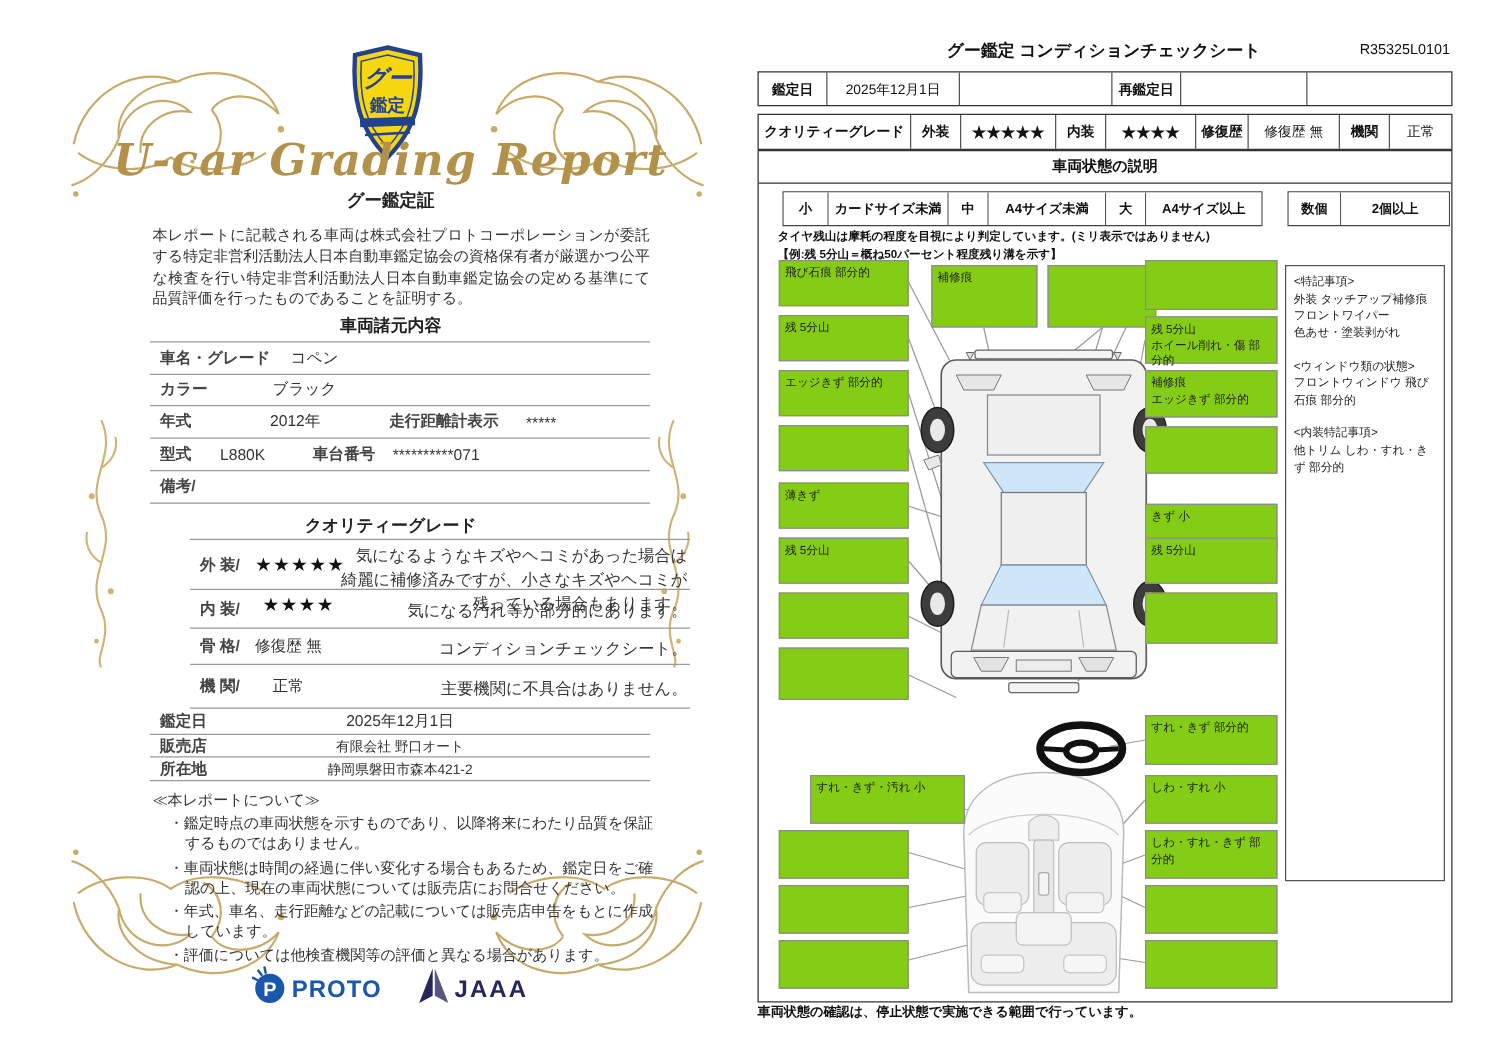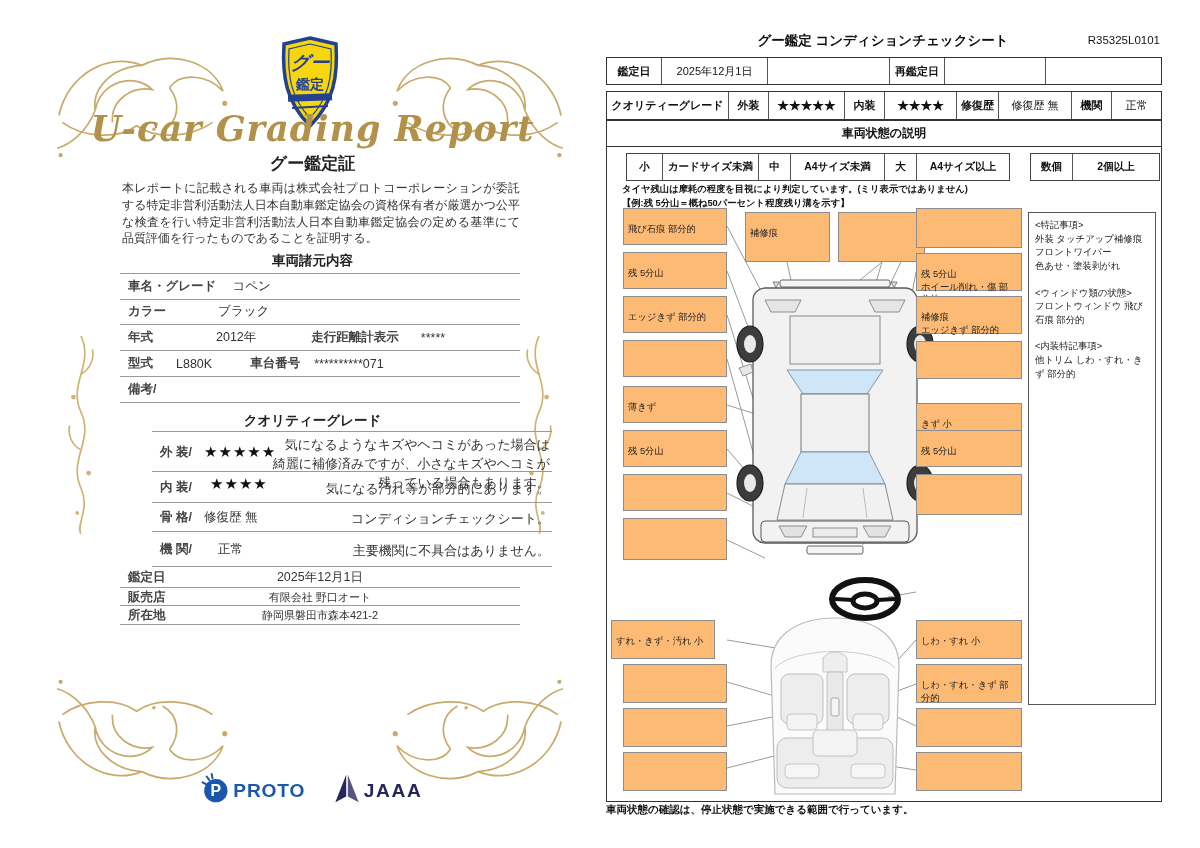--- a/index.html
+++ b/index.html
@@ -3,21 +3,21 @@
 <meta charset="utf-8">
 <style>
   html,body{margin:0;padding:0;background:#fff;}
   .canvas{position:relative;width:1200px;height:848px;background:#ffffff;overflow:hidden;
           font-family:"Liberation Sans",sans-serif;color:#222;}
   .abs{position:absolute;}
   
   .serif{font-family:"Liberation Serif",serif;}
   .cert-title{font-family:"DejaVu Serif",serif;font-style:italic;font-weight:bold;
               color:#b2914a;font-size:35px;letter-spacing:1px;text-align:center;}
-  .cert-sub{font-size:17px;font-weight:bold;text-align:center;color:#222;}
+  .cert-sub{font-size:14px;font-weight:bold;text-align:center;color:#222;}
   .intro{font-size:12px;line-height:1.4;color:#333;text-align:justify;}
   .secline-title{font-size:13.5px;font-weight:bold;text-align:center;color:#222;}
   .specrow{position:absolute;left:120px;width:400px;height:25px;border-bottom:1px solid #9a9a9a;
            font-size:12.5px;display:flex;align-items:center;color:#333;}
   .specrow .lbl{font-weight:bold;color:#444;}
   .graderow{position:absolute;left:120px;width:400px;border-bottom:1px solid #9a9a9a;
             font-size:12.5px;color:#333;margin-left:32px;}
   .graderow .lbl{font-weight:bold;position:absolute;left:8px;color:#444;}
   .gdesc{position:absolute;left:120px;font-size:13px;line-height:1.45;color:#333;width:278px;text-align:right;}
   .stars{font-size:15px;color:#111;letter-spacing:1px;}
@@ -35,22 +35,22 @@
   .trow .c:last-child{border-right:none;}
   .trow .c.b{font-weight:bold;}
   .bigbox{position:absolute;border:1.4px solid #333;background:#fff;}
   .bigbox .ttl{border-bottom:1px solid #333;height:25px;display:flex;align-items:center;
                justify-content:center;font-size:12px;font-weight:bold;color:#111;}
   .legend{position:absolute;display:flex;border:1px solid #444;}
   .legend .c{border-right:1px solid #555;display:flex;align-items:center;justify-content:center;
              font-size:10.5px;font-weight:bold;color:#111;box-sizing:border-box;background:#fff;}
   .legend .c:last-child{border-right:none;}
   .tnote{font-size:9.3px;font-weight:bold;color:#111;line-height:1.5;}
-  .box{position:absolute;border:1px solid #8d8d8d;background:#fdba74;font-size:9.3px;color:#222;
-       padding:14px 4px;line-height:1.35;white-space:pre-line;box-sizing:border-box;z-index:3;}
+  .box{position:absolute;border:1px solid #8d8d8d;background:#84cc16;font-size:9.3px;color:#222;
+       padding:3px 4px;line-height:1.35;white-space:pre-line;box-sizing:border-box;z-index:3;}
   .notes{position:absolute;border:1.4px solid #555;background:#fff;font-size:9.4px;color:#222;
          padding:5px 6px;line-height:1.45;box-sizing:border-box;z-index:3;}
   .notes div{min-height:13px;}
   .sheet-foot{font-size:10.5px;font-weight:bold;color:#111;}
   svg{display:block;}
   .orn{position:absolute;opacity:.9;}
 </style>
 </head>
 <body>
 
@@ -167,20 +167,27 @@
   </div>
   <div class="metarow" style="top:587px;height:18px;font-size:11px;">
     <span class="abs" style="left:8px;top:2px;font-weight:bold;color:#444;font-size:12.5px">販売店</span>
     <span class="abs" style="left:0;top:3px;width:400px;text-align:center">有限会社 野口オート</span>
   </div>
   <div class="metarow" style="top:605px;height:19px;font-size:11px;">
     <span class="abs" style="left:8px;top:2px;font-weight:bold;color:#444;font-size:12.5px">所在地</span>
     <span class="abs" style="left:0;top:3px;width:400px;text-align:center">静岡県磐田市森本421-2</span>
   </div>
 
+  <div class="abs about serif" style="left:122px;top:632px;width:402px">
+    <div class="ttl">≪本レポートについて≫</div>
+    <div class="itm">・鑑定時点の車両状態を示すものであり、以降将来にわたり品質を保証するものではありません。</div>
+    <div class="itm">・車両状態は時間の経過に伴い変化する場合もあるため、鑑定日をご確認の上、現在の車両状態については販売店にお問合せください。</div>
+    <div class="itm">・年式、車名、走行距離などの記載については販売店申告をもとに作成しています。</div>
+    <div class="itm">・評価については他検査機関等の評価と異なる場合があります。</div>
+  </div>
 
   <svg class="abs" style="left:200px;top:772px" width="125" height="34" viewBox="0 0 150 40">
     <circle cx="19" cy="22" r="14" fill="#1a57ad"></circle>
     <text x="19" y="29" text-anchor="middle" font-size="19" font-weight="bold" fill="#ffffff" font-family="Liberation Sans, sans-serif">P</text>
     <path d="M8,5 l3,4 M14,2 l1,5 M3,12 l4,2" stroke="#1a57ad" stroke-width="2.4" stroke-linecap="round"></path>
     <text x="40" y="30" font-size="23" font-weight="bold" fill="#1a57ad" letter-spacing="1" font-family="Liberation Sans, sans-serif">PROTO</text>
   </svg>
   <svg class="abs" style="left:332px;top:772px" width="100" height="34" viewBox="0 0 120 40">
     <path d="M17,3 L4,36 L17,29 Z" fill="#26265a"></path>
     <path d="M19,3 L32,36 L19,29 Z" fill="#56567e"></path>
@@ -285,22 +292,23 @@
   <div class="box" style="left:916px;top:341px;width:106px;height:38px"></div>
   <div class="box" style="left:916px;top:403px;width:106px;height:37px">きず 小</div>
   <div class="box" style="left:916px;top:430px;width:106px;height:37px">残 5分山</div>
   <div class="box" style="left:916px;top:474px;width:106px;height:41px"></div>
 
   <svg class="abs" style="left:826px;top:576px;z-index:3" width="78" height="46" viewBox="0 0 78 46">
     <ellipse cx="39" cy="23" rx="33" ry="19" fill="none" stroke="#111" stroke-width="6"></ellipse>
     <ellipse cx="39" cy="25" rx="12" ry="7" fill="none" stroke="#111" stroke-width="5"></ellipse>
     <path d="M9,23 L27,24 M51,24 L69,23" stroke="#111" stroke-width="4"></path>
   </svg>
-
-  <div class="box" style="left:611px;top:620px;width:104px;height:39px">すれ・きず・汚れ 小</div>
+  <div class="box" style="left:916px;top:572px;width:106px;height:40px">すれ・きず 部分的</div>
+
+  <div class="box" style="left:648px;top:620px;width:124px;height:39px">すれ・きず・汚れ 小</div>
   <div class="box" style="left:623px;top:664px;width:104px;height:39px"></div>
   <div class="box" style="left:623px;top:708px;width:104px;height:39px"></div>
   <div class="box" style="left:623px;top:752px;width:104px;height:39px"></div>
   <div class="box" style="left:916px;top:620px;width:106px;height:39px">しわ・すれ 小</div>
   <div class="box" style="left:916px;top:664px;width:106px;height:39px">しわ・すれ・きず 部分的</div>
   <div class="box" style="left:916px;top:708px;width:106px;height:39px"></div>
   <div class="box" style="left:916px;top:752px;width:106px;height:39px"></div>
 
   <div class="notes" style="left:1028px;top:212px;width:128px;height:493px">
     <div>&lt;特記事項&gt;</div>

